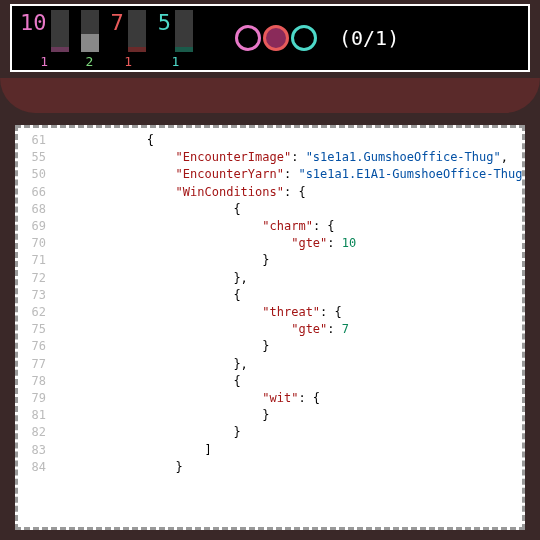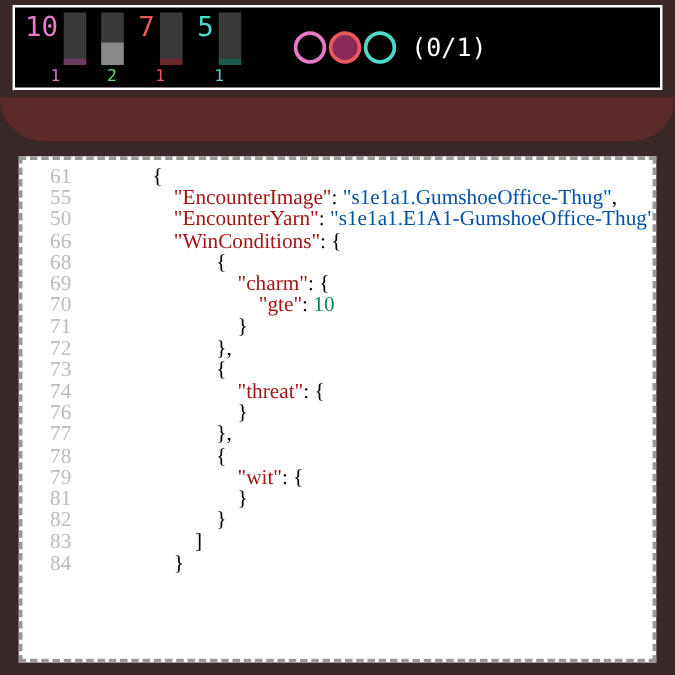--- a/index.html
+++ b/index.html
@@ -63,44 +63,43 @@
     margin-top: 2px;
   }
   .pink { color: #e878c8; }
   .green { color: #7dd87d; }
   .red { color: #e85a5a; }
   .teal { color: #4dd8c8; }
   .tokens {
     display: flex;
     align-items: center;
     margin-left: 30px;
-    gap: 2px;
+    gap: 12px;
   }
   .token {
     width: 26px; height: 26px;
     border-radius: 50%;
     border: 3px solid;
     background: #000;
   }
   .token.filled { background: #8a2a5a; }
   .token-count {
     color: #fff;
     font-size: 20px;
     margin-left: 10px;
   }
   .code-panel {
     position: absolute;
     top: 125px; left: 15px; right: 15px; bottom: 10px;
     background: #fff;
     border: 3px dashed #999;
-    padding: 4px 11px;
-    font-size: 17px;
+    padding: 4px 0;
+    font-size: 12px;
     line-height: 17.2px;
     overflow: hidden;
-    font-family: Liberation Serif, serif;
   }
   .line {
     display: flex;
     white-space: pre;
   }
   .gutter {
     width: 42px;
     text-align: right;
     color: #bbb;
     padding-right: 14px;
@@ -171,21 +170,22 @@
       <div class="line"><span class="gutter">61</span><span class="code"><span class="pun">            {</span></span></div>
       <div class="line"><span class="gutter">55</span><span class="code"><span class="pun">                </span><span class="key">"EncounterImage"</span><span class="pun">: </span><span class="str">"s1e1a1.GumshoeOffice-Thug"</span><span class="pun">,</span></span></div>
       <div class="line"><span class="gutter">50</span><span class="code"><span class="pun">                </span><span class="key">"EncounterYarn"</span><span class="pun">: </span><span class="str">"s1e1a1.E1A1-GumshoeOffice-Thug"</span></span></div>
       <div class="line"><span class="gutter">66</span><span class="code"><span class="pun">                </span><span class="key">"WinConditions"</span><span class="pun">: {</span></span></div>
       <div class="line"><span class="gutter">68</span><span class="code"><span class="pun">                        {</span></span></div>
       <div class="line"><span class="gutter">69</span><span class="code"><span class="pun">                            </span><span class="key">"charm"</span><span class="pun">: {</span></span></div>
       <div class="line"><span class="gutter">70</span><span class="code"><span class="pun">                                </span><span class="key">"gte"</span><span class="pun">: </span><span class="num">10</span></span></div>
       <div class="line"><span class="gutter">71</span><span class="code"><span class="pun">                            }</span></span></div>
       <div class="line"><span class="gutter">72</span><span class="code"><span class="pun">                        },</span></span></div>
       <div class="line"><span class="gutter">73</span><span class="code"><span class="pun">                        {</span></span></div>
-      <div class="line"><span class="gutter">74</span><span class="code"><span class="pun">                            </span><span class="key">"threat"</span><span class="pun">: {</span></span></div>
+      <div class="line"><span class="gutter">62</span><span class="code"><span class="pun">                            </span><span class="key">"threat"</span><span class="pun">: {</span></span></div>
+      <div class="line"><span class="gutter">75</span><span class="code"><span class="pun">                                </span><span class="key">"gte"</span><span class="pun">: </span><span class="num">7</span></span></div>
       <div class="line"><span class="gutter">76</span><span class="code"><span class="pun">                            }</span></span></div>
       <div class="line"><span class="gutter">77</span><span class="code"><span class="pun">                        },</span></span></div>
       <div class="line"><span class="gutter">78</span><span class="code"><span class="pun">                        {</span></span></div>
       <div class="line"><span class="gutter">79</span><span class="code"><span class="pun">                            </span><span class="key">"wit"</span><span class="pun">: {</span></span></div>
       <div class="line"><span class="gutter">81</span><span class="code"><span class="pun">                            }</span></span></div>
       <div class="line"><span class="gutter">82</span><span class="code"><span class="pun">                        }</span></span></div>
       <div class="line"><span class="gutter">83</span><span class="code"><span class="pun">                    ]</span></span></div>
       <div class="line"><span class="gutter">84</span><span class="code"><span class="pun">                }</span></span></div>
     </div>
 </div>

